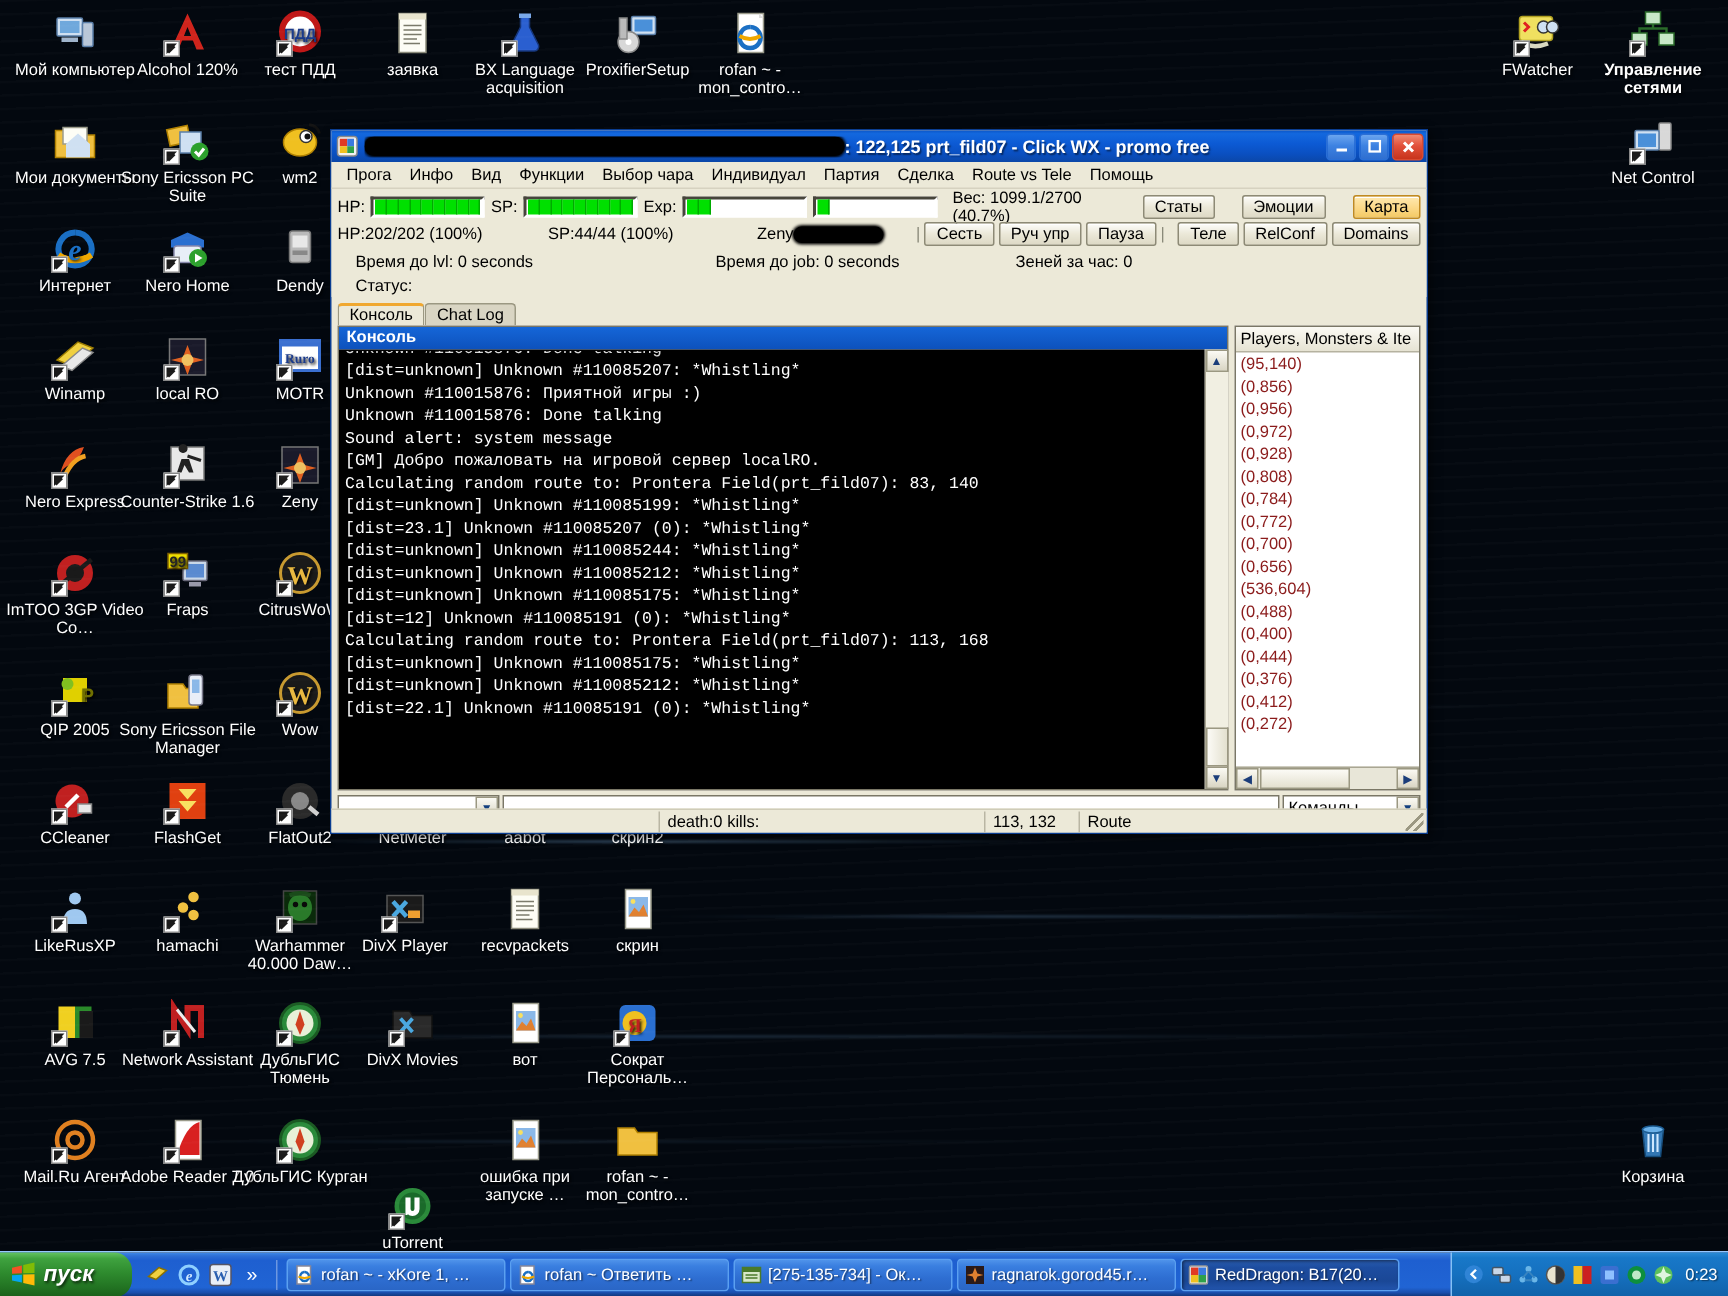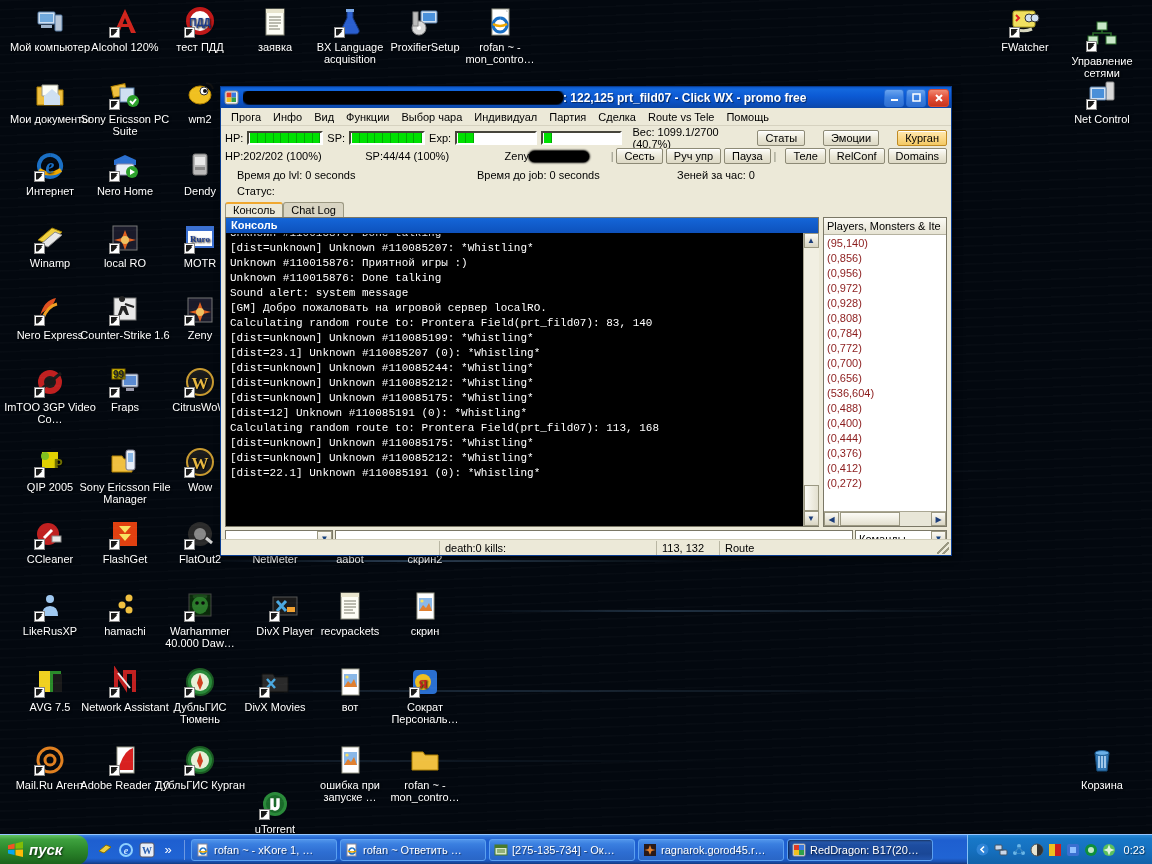--- a/index.html
+++ b/index.html
@@ -516,21 +516,21 @@
       <div class="icon" style="left: 154px; top: 590px;">
         <span class="glyph"><svg width="32" height="32" viewBox="0 0 32 32">
             <rect x="5" y="4" width="22" height="22" fill="#0a2a0a" stroke="#444"></rect>
             <ellipse cx="16" cy="15" rx="8" ry="9" fill="#2a7a2a"></ellipse>
             <circle cx="13" cy="13" r="1.8" fill="#0a0a0a"></circle>
             <circle cx="19" cy="13" r="1.8" fill="#0a0a0a"></circle>
             <path d="M9 7 q7 -3 14 0" stroke="#1a4a1a" stroke-width="3" fill="none"></path>
           </svg><span class="sc"></span></span>
         <span class="lbl">Warhammer 40.000 Daw…</span>
       </div>
-      <div class="icon" style="left: 239px; top: 590px;">
+      <div class="icon" style="left: 224px; top: 590px;">
         <span class="glyph"><svg width="32" height="32" viewBox="0 0 32 32">
             <rect x="4" y="7" width="24" height="18" fill="#1a1a1a" stroke="#555"></rect>
             <path d="M8 11 l9 10 M17 11 l-9 10" stroke="#4aa8e0" stroke-width="3"></path>
             <rect x="18" y="17" width="8" height="5" fill="#f0a030"></rect>
           </svg><span class="sc"></span></span>
         <span class="lbl">DivX Player</span>
       </div>
       <div class="icon" style="left: 304px; top: 590px; text-align: center;">
         <span class="glyph"><svg width="32" height="32" viewBox="0 0 32 32">
             <rect x="7" y="3" width="18" height="26" fill="#fdfdf5" stroke="#8a8a7a"></rect>
@@ -645,21 +645,21 @@
       <div class="icon" style="left: 979px; top: 6px;">
         <span class="glyph"><svg width="32" height="32" viewBox="0 0 32 32">
             <rect x="4" y="5" width="22" height="16" rx="2" fill="#f0e060" stroke="#b0a020"></rect>
             <circle cx="20" cy="12" r="4" fill="#cfe0f2" stroke="#333"></circle>
             <circle cx="26" cy="12" r="4" fill="#cfe0f2" stroke="#333"></circle>
             <path d="M7 9 l3 3 l-3 3" stroke="#e02020" stroke-width="2" fill="none"></path>
             <path d="M5 22 q8 5 18 1" stroke="#d8d8c0" stroke-width="3" fill="none"></path>
           </svg><span class="sc"></span></span>
         <span class="lbl">FWatcher</span>
       </div>
-      <div class="icon" style="left: 1056px; top: 20px;">
+      <div class="icon" style="left: 1056px; top: 6px; font-weight: bold;">
         <span class="glyph"><svg width="32" height="32" viewBox="0 0 32 32">
             <rect x="11" y="2" width="10" height="8" fill="#c8e8c8" stroke="#2a6a2a"></rect>
             <rect x="2" y="16" width="10" height="8" fill="#c8e8c8" stroke="#2a6a2a"></rect>
             <rect x="20" y="16" width="10" height="8" fill="#c8e8c8" stroke="#2a6a2a"></rect>
             <path d="M16 10 v3 H7 v3 M16 13 h9 v3" stroke="#2a6a2a" stroke-width="1.6" fill="none"></path>
           </svg><span class="sc"></span></span>
         <span class="lbl">Управление сетями</span>
       </div>
       <div class="icon" style="left: 1056px; top: 78px;">
         <span class="glyph"><svg width="32" height="32" viewBox="0 0 32 32">
@@ -760,21 +760,21 @@
           <i class="seg"></i>
           <i class="seg"></i>
         </span>
       <span class="bar" id="jexpbar" style="width:86px;">
           <i class="seg"></i>
         </span>
       <span style="margin-left:6px;">Вес: 1099.1/2700 (40.7%)</span>
       <span class="btnrow" id="btns-top">
           <span class="xbtn">Статы</span>
           <span class="xbtn">Эмоции</span>
-          <span class="xbtn sel">Курган</span>
+          <span class="xbtn sel">Карта</span>
         </span>
     </div>
 
     <div class="row2">
       <span style="width:146px;">HP:202/202 (100%)</span>
       <span style="width:145px;">SP:44/44 (100%)</span>
       <span>Zeny</span>
       <span class="redact" style="width:62px;height:11px;"></span>
       <span class="sep" style="margin-left:22px;">|</span>
       <span id="btns-midleft" style="display:flex;gap:3px;">

